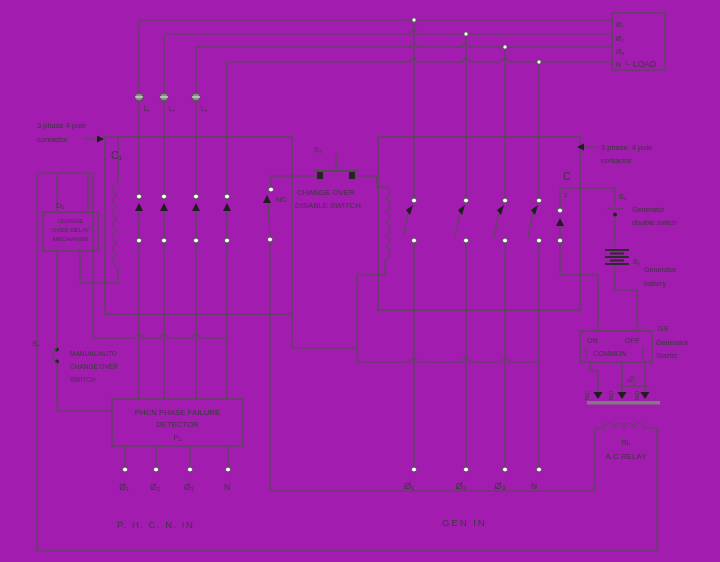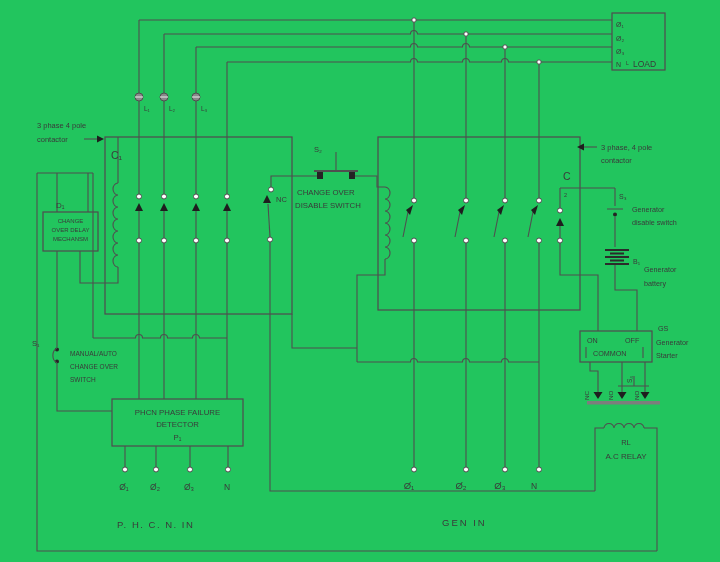--- a/index.html
+++ b/index.html
@@ -1,16 +1,16 @@
 <!DOCTYPE html>
 <html><head>
 <meta charset="utf-8">
 <style>
   html,body{margin:0;padding:0;background:#ffffff;}
-  .stage{position:relative;width:720px;height:562px;background:#22c55e;font-family:"Liberation Sans",sans-serif;text-align:right;}
+  .stage{position:relative;width:720px;height:562px;background:#a21caf;font-family:"Liberation Sans",sans-serif;text-align:right;}
   .w{stroke:#4f4f4f;fill:none;stroke-width:1.1;}
   .w2{stroke:#4f4f4f;fill:none;stroke-width:2.2;}
   .bx{stroke:#4f4f4f;fill:none;stroke-width:1.25;}
   .nd{fill:#ffffff;stroke:#4f4f4f;stroke-width:1;}
   .dot{fill:#242424;stroke:none;}
   .tri{fill:#1e1e1e;stroke:none;}
   .t{fill:#3a3a3a;}
   .lamp{fill:#8a8a8a;stroke:#4f4f4f;stroke-width:1;}
   .lampline{stroke:#ececec;stroke-width:1.2;}
   .bat{stroke:#2b2b2b;stroke-width:2;}

